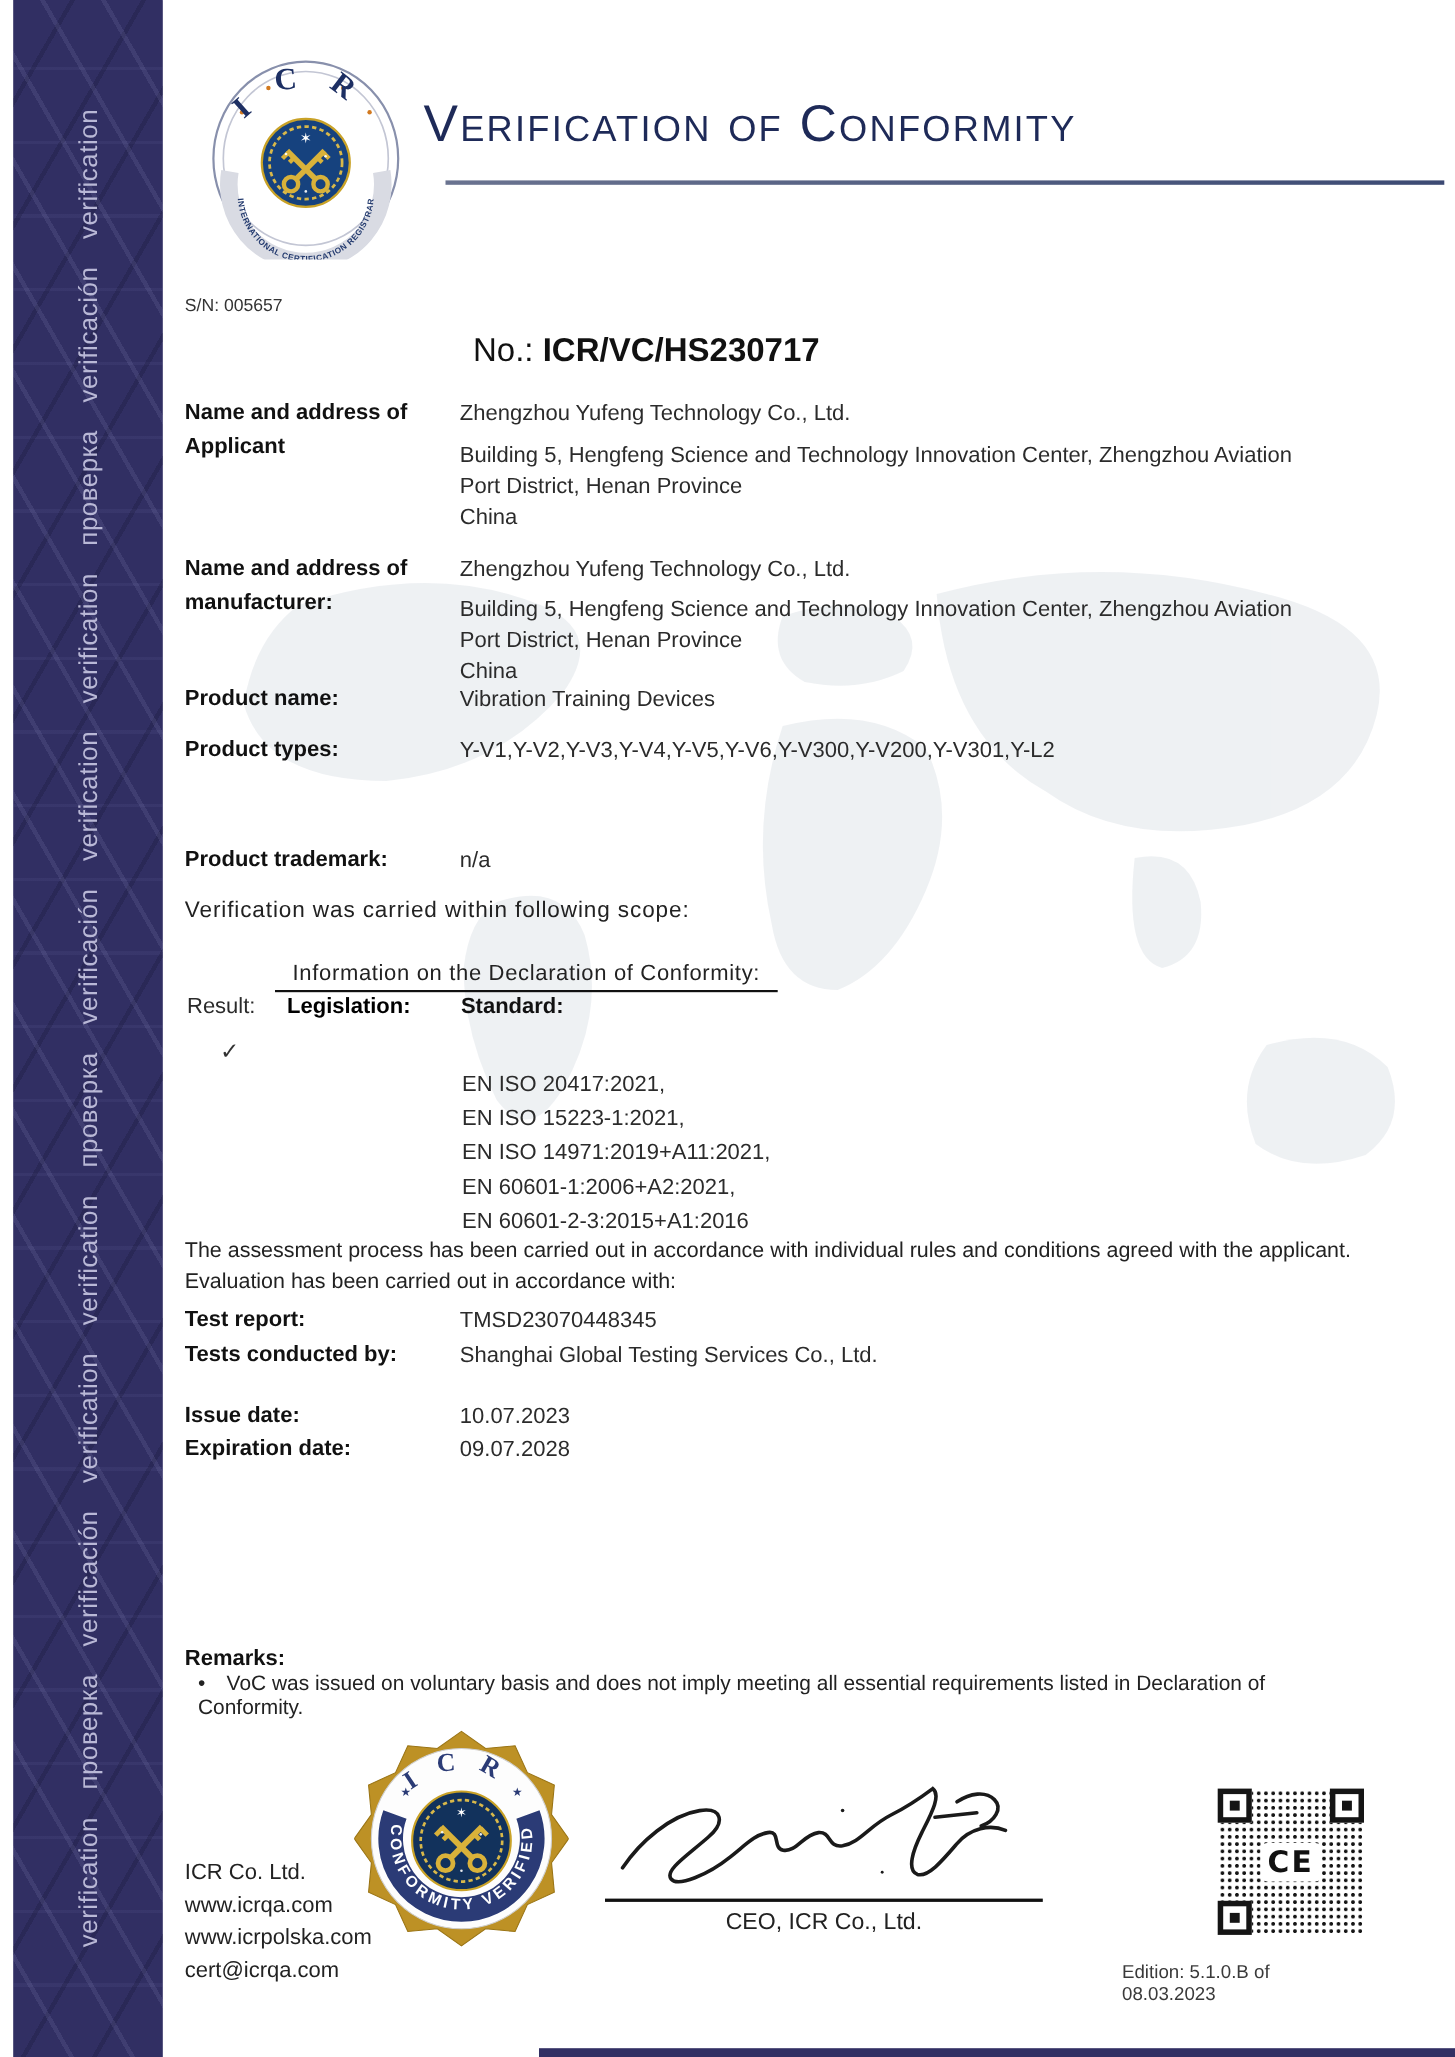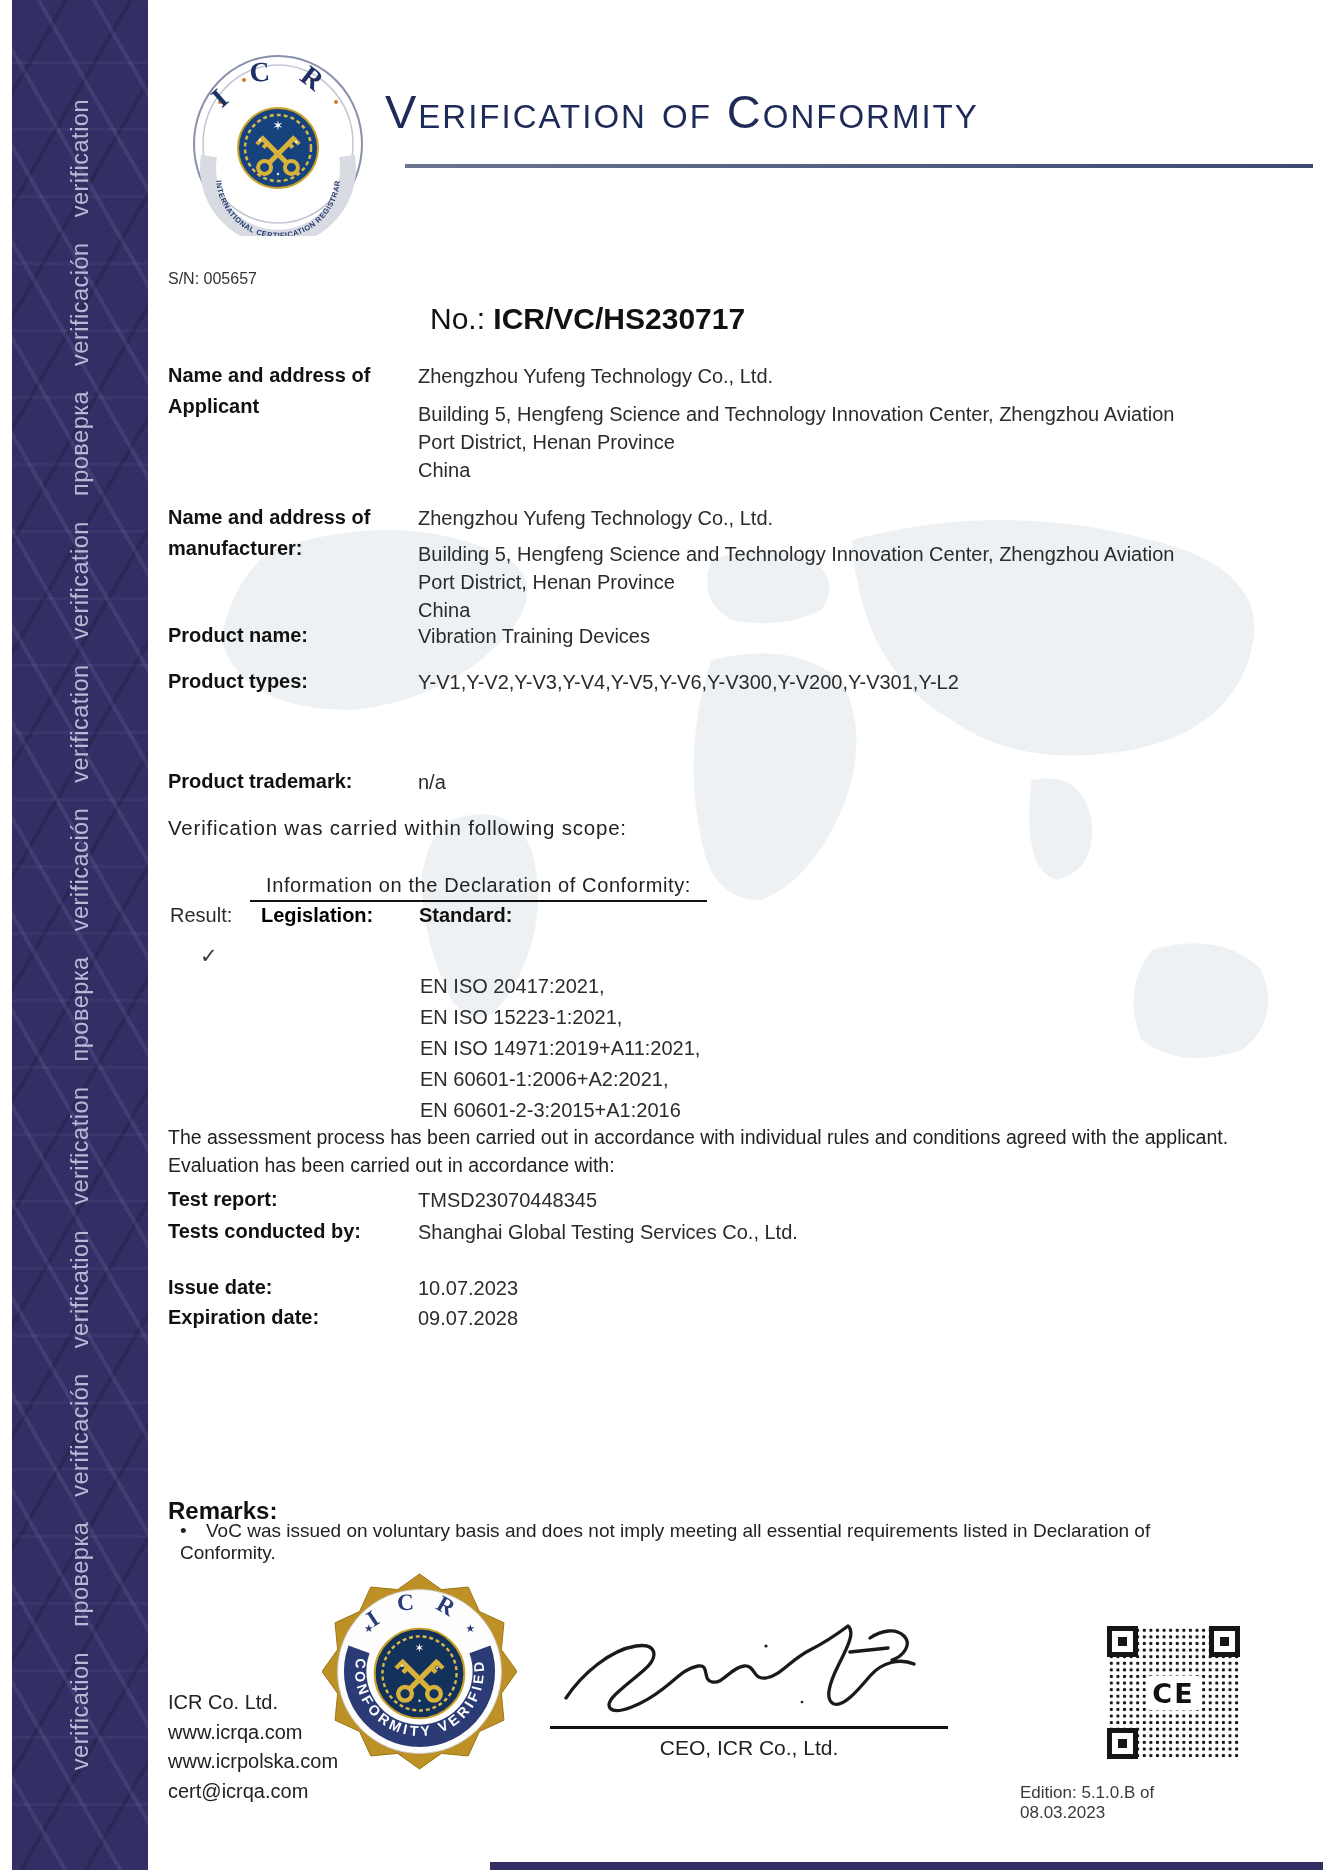--- a/index.html
+++ b/index.html
@@ -161,21 +161,21 @@
 
   <div class="abs lbl" style="left:168px;top:1216px;">Tests conducted by:</div>
   <div class="abs val" style="left:418px;top:1218px;">Shanghai Global Testing Services Co., Ltd.</div>
 
   <div class="abs lbl" style="left:168px;top:1272px;">Issue date:</div>
   <div class="abs val" style="left:418px;top:1274px;text-align:right;">10.07.2023</div>
 
   <div class="abs lbl" style="left:168px;top:1302px;">Expiration date:</div>
   <div class="abs val" style="left:418px;top:1304px;">09.07.2028</div>
 
-  <div class="abs" style="left:168px;top:1497px;font-size:24px;font-weight:700;color:#111;">Remarks:</div>
+  <div class="abs" style="left:168px;top:1497px;font-size:20px;font-weight:700;color:#111;">Remarks:</div>
   <div class="abs" style="left:180px;top:1520px;width:1060px;font-size:19px;color:#222;">
     <span class="bullet-dot">•</span><span>VoC was issued on voluntary basis and does not imply meeting all essential requirements listed in Declaration of Conformity.</span>
   </div>
 
   <svg class="abs" style="left:322px;top:1572px;" width="195" height="199" viewBox="0 0 200 204">
     <polygon fill="#bd9125" stroke="#9a7414" stroke-width="1" points="200,102 184,124.5 186.6,152 161.5,163.5 150,188.6 122.5,186 100,202 77.5,186 50,188.6 38.5,163.5 13.4,152 16,124.5 0,102 16,79.5 13.4,52 38.5,40.5 50,15.4 77.5,18 100,2 122.5,18 150,15.4 161.5,40.5 186.6,52 184,79.5"></polygon>
     <circle cx="100" cy="102" r="84" fill="#fdfdfd" stroke="#cfcfcf" stroke-width="1"></circle>
     <path d="M38,79.4 A66,66 0 1,0 162,79.4" fill="none" stroke="#2b3b76" stroke-width="23"></path>
     <defs>
       <path id="seal-band-arc" d="M38,79.4 A66,66 0 1,0 162,79.4" fill="none"></path>

